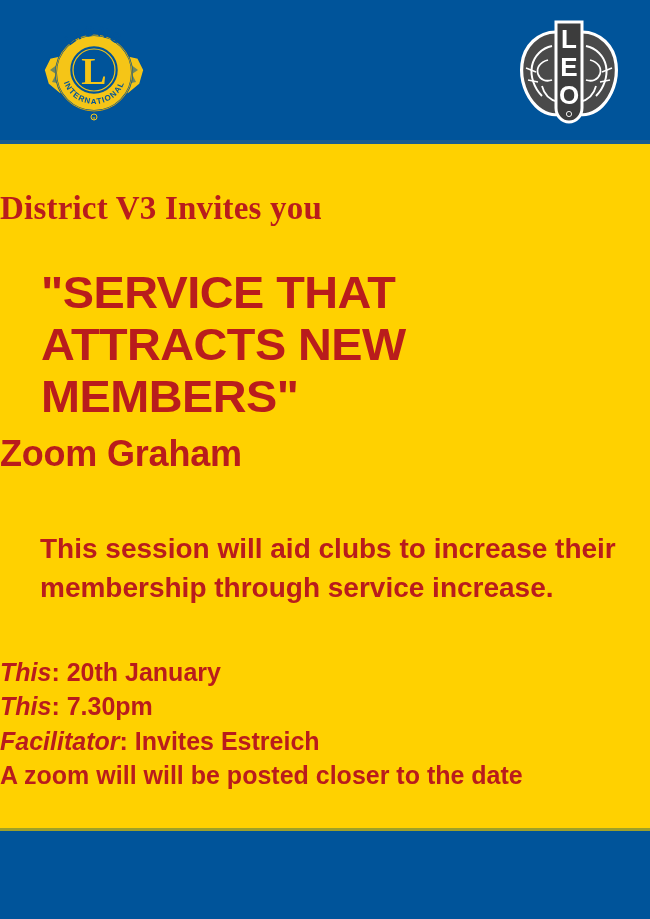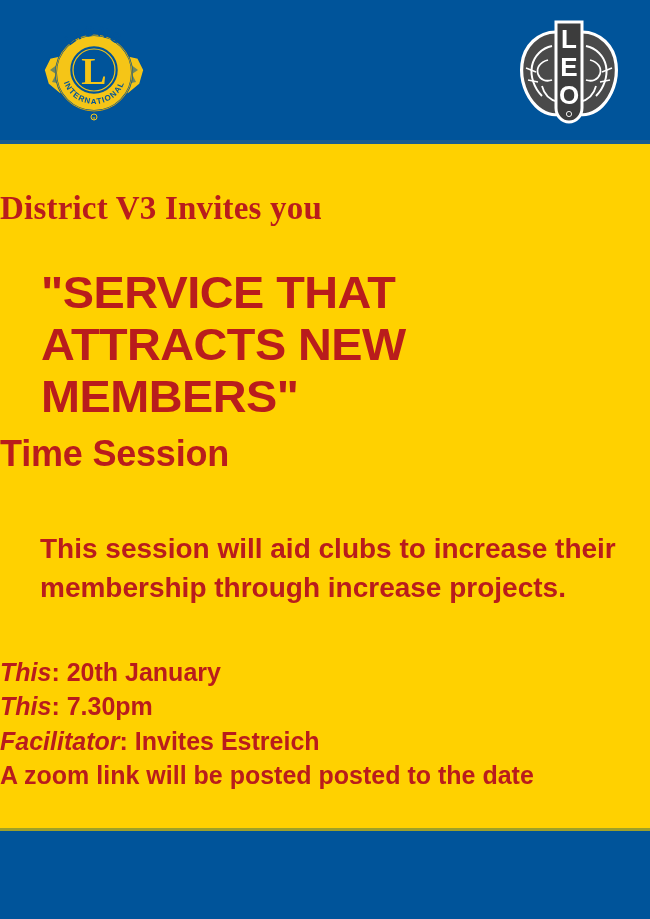--- a/index.html
+++ b/index.html
@@ -234,38 +234,38 @@
   <div class="content">
 
     <div class="invite-line">District V3 Invites you</div>
 
     <div class="headline">
       <span class="headline-line">"SERVICE THAT</span>
       <span class="headline-line">ATTRACTS NEW</span>
       <span class="headline-line">MEMBERS"</span>
     </div>
 
-    <div class="subhead">Time Session</div>
+    <div class="subhead">Zoom Graham</div>
 
     <div class="blurb">
       <span class="blurb-line">This session will aid clubs to increase their</span>
-      <span class="blurb-line">membership through increase projects.</span>
+      <span class="blurb-line">membership through service increase.</span>
     </div>
 
     <div class="details">
       <span class="detail-row">
         <span class="detail-label">This</span><span class="detail-sep">: </span><span class="detail-value">20th January</span>
       </span>
       <span class="detail-row">
         <span class="detail-label">This</span><span class="detail-sep">: </span><span class="detail-value">7.30pm</span>
       </span>
       <span class="detail-row">
         <span class="detail-label">Facilitator</span><span class="detail-sep">: </span><span class="detail-value">Invites Estreich</span>
       </span>
-      <span class="note">A zoom link will be posted posted to the date</span>
+      <span class="note">A zoom will will be posted closer to the date</span>
     </div>
 
   </div>
 
   <div class="band-edge-bottom"></div>
   <div class="bottom-band"></div>
 
 </div>
 
 </body></html>

